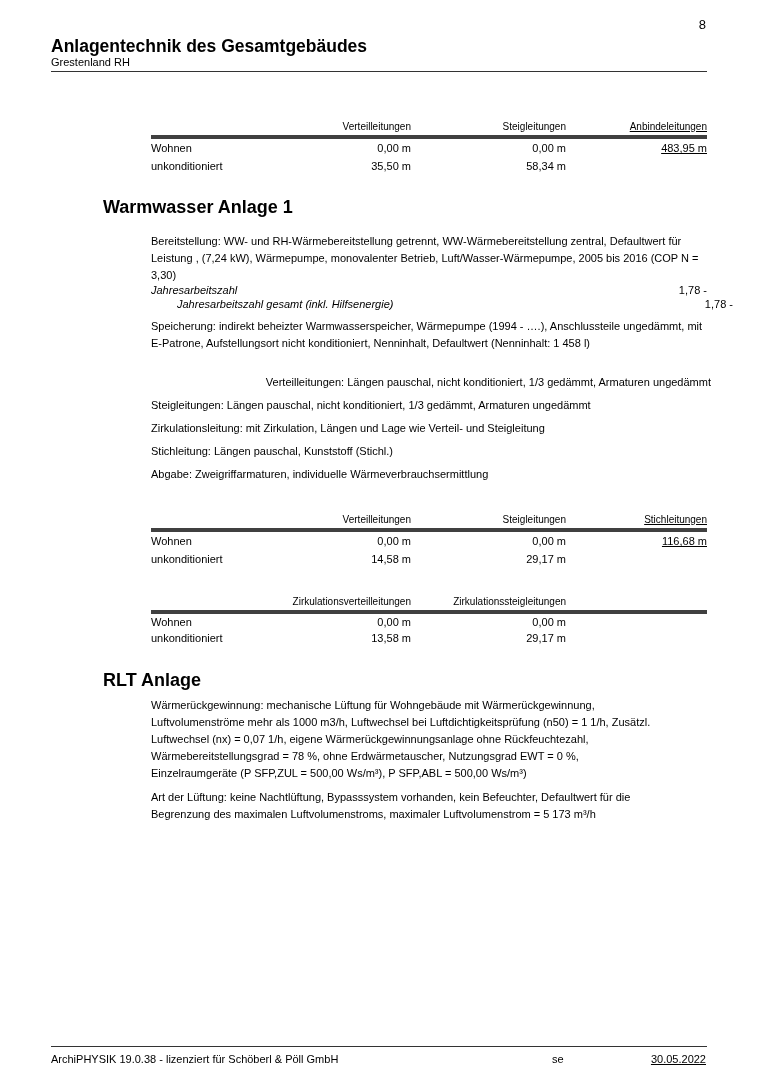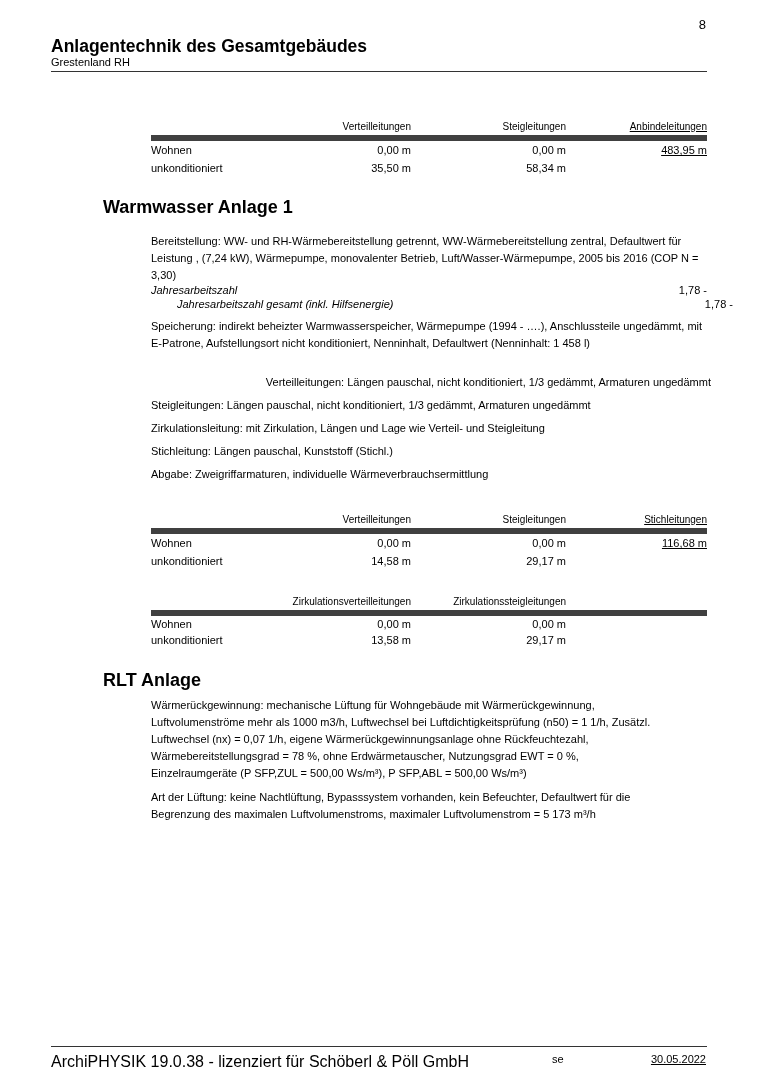--- a/index.html
+++ b/index.html
@@ -7,38 +7,38 @@
     width: 764px; height: 1080px; position: relative; overflow: hidden;
     font-family: "Liberation Sans", sans-serif; color: #000;
   }
   .abs { position: absolute; }
   .page-number { right: 58px; top: 17px; font-size: 13px; }
   .page-title { left: 51px; top: 36px; font-size: 17.5px; font-weight: bold; }
   .page-subtitle { left: 51px; top: 56px; font-size: 11px; }
   .header-rule { left: 51px; top: 71px; width: 656px; height: 0; border-top: 1.5px solid #333; }
 
   .tbl { position: absolute; left: 151px; width: 556px; font-size: 11px; }
-  .tbl .thead { position: relative; height: 16px; border-bottom: 6px solid #404040; }
+  .tbl .thead { position: relative; height: 16px; border-bottom: 4px solid #404040; }
   .tbl .th { position: absolute; top: 2px; font-size: 10px; text-align: right; }
   .tbl .row { position: relative; height: 18px; }
   .tbl .td { position: absolute; top: 3px; text-align: right; }
   .tbl .rowlabel { position: absolute; left: 0; top: 3px; }
   .c1 { right: 296px; }
   .c2 { right: 141px; }
   .c3 { right: 0; text-decoration: underline; }
 
   .section-title { left: 103px; font-size: 18px; font-weight: bold; }
 
   .para { position: absolute; left: 151px; width: 560px; font-size: 11px; line-height: 17px; }
   .kv { position: absolute; left: 151px; width: 556px; font-size: 11px; height: 14px; }
   .kv .k { position: absolute; left: 0; top: 0; font-style: italic; }
   .kv .v { position: absolute; right: 0; top: 0; }
 
   .footer-rule { left: 51px; top: 1046px; width: 656px; height: 0; border-top: 1.5px solid #333; }
-  .footer-left { left: 51px; top: 1053px; font-size: 16px; }
+  .footer-left { left: 51px; top: 1053px; font-size: 11px; }
   .footer-mid { left: 552px; top: 1053px; font-size: 11px; }
   .footer-right { right: 58px; top: 1053px; font-size: 11px; text-decoration: underline; }
 </style>
 </head>
 <body>
 
 <div class="abs page-number">8</div>
 <div class="abs page-title">Anlagentechnik des Gesamtgebäudes</div>
 <div class="abs page-subtitle">Grestenland RH</div>
 <div class="abs header-rule"></div>

